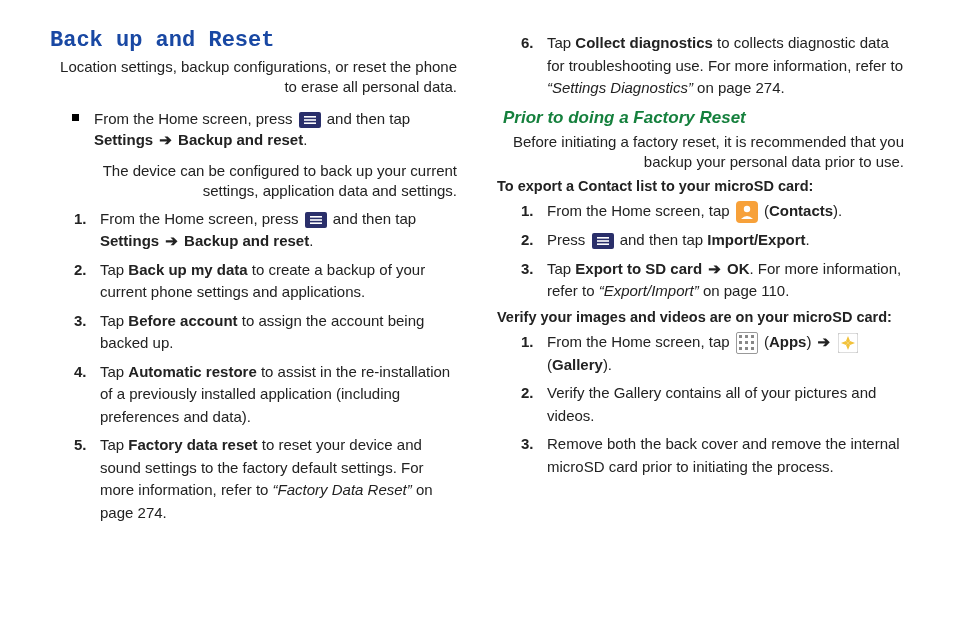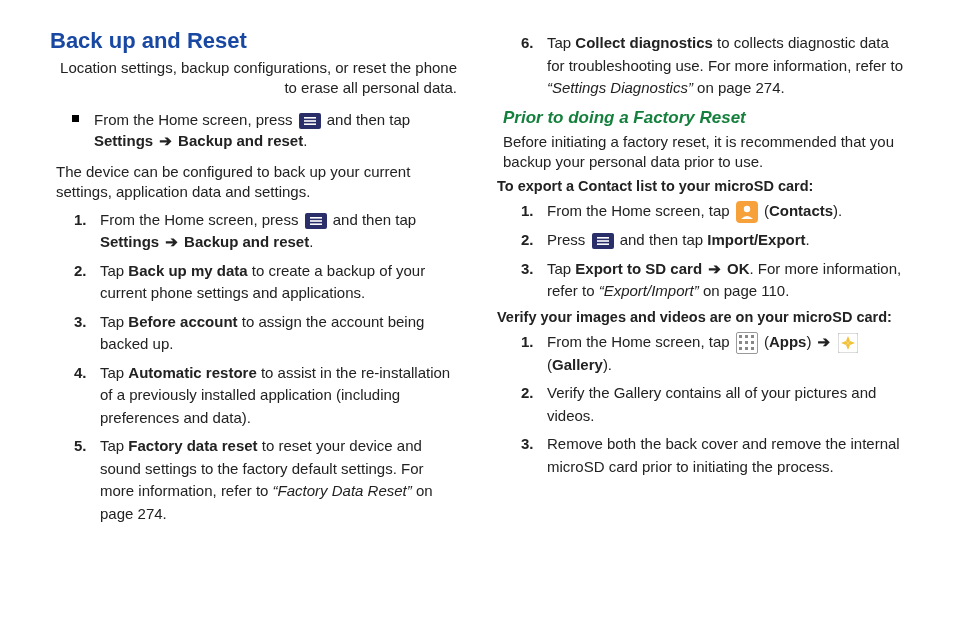--- a/index.html
+++ b/index.html
@@ -18,36 +18,38 @@
   gap: 40px;
 }
 .col {
   width: 50%;
 }
 .h1 {
   color: #1948a3;
   font-weight: 900;
   font-size: 22px;
   margin: 0 0 4px 0;
+  font-family: Liberation Mono, monospace;
 }
 .intro {
   margin: 2px 0 10px 6px;
   line-height: 1.35;
   text-align: right;
 }
 .h2 {
   color: #15803d;
   font-style: italic;
   font-weight: 800;
   font-size: 17px;
   margin: 8px 0 4px 6px;
 }
 .para {
   margin: 2px 0 6px 6px;
   line-height: 1.35;
+  text-align: right;
 }
 .sub-bold {
   font-weight: bold;
   margin: 6px 0 6px 0px;
   font-size: 14.5px;
 }
 ul.bullet {
   list-style: none;
   margin: 8px 0 10px 18px;
   padding: 0;

